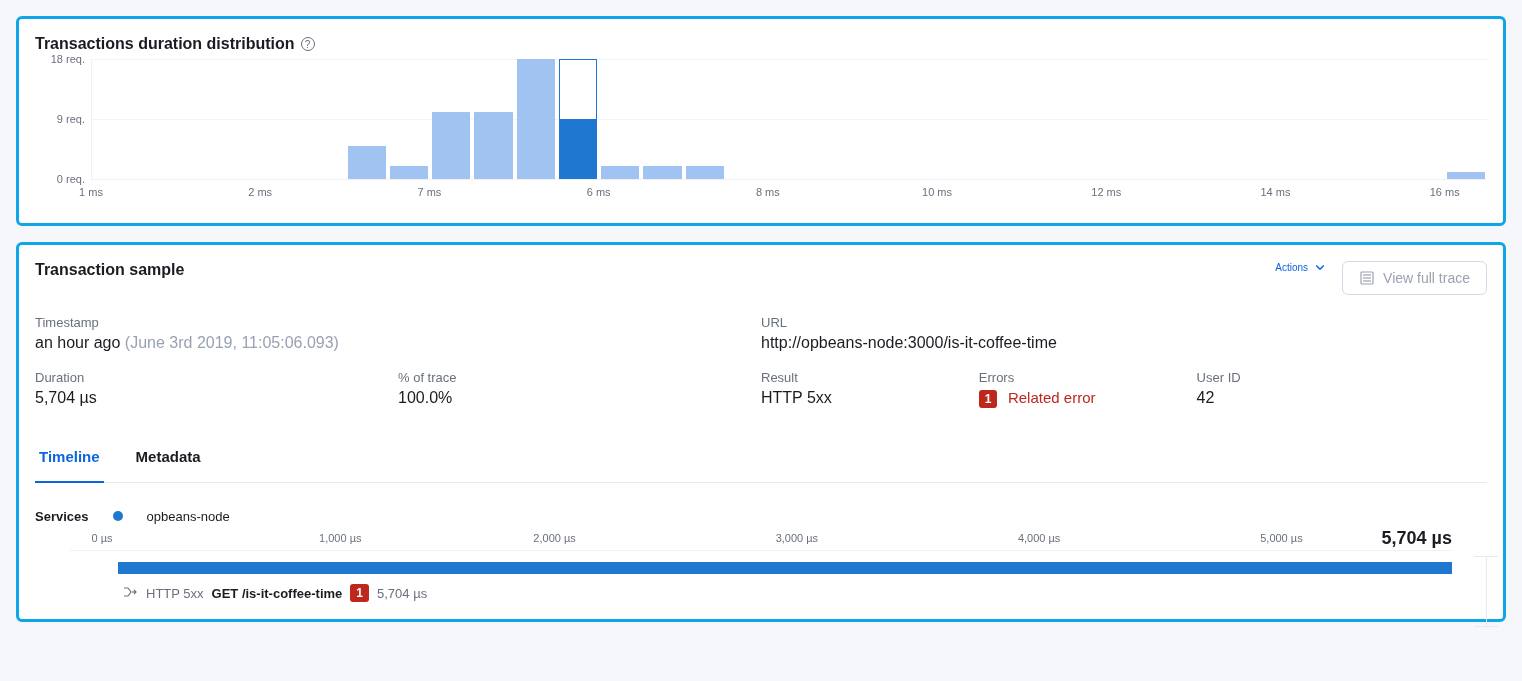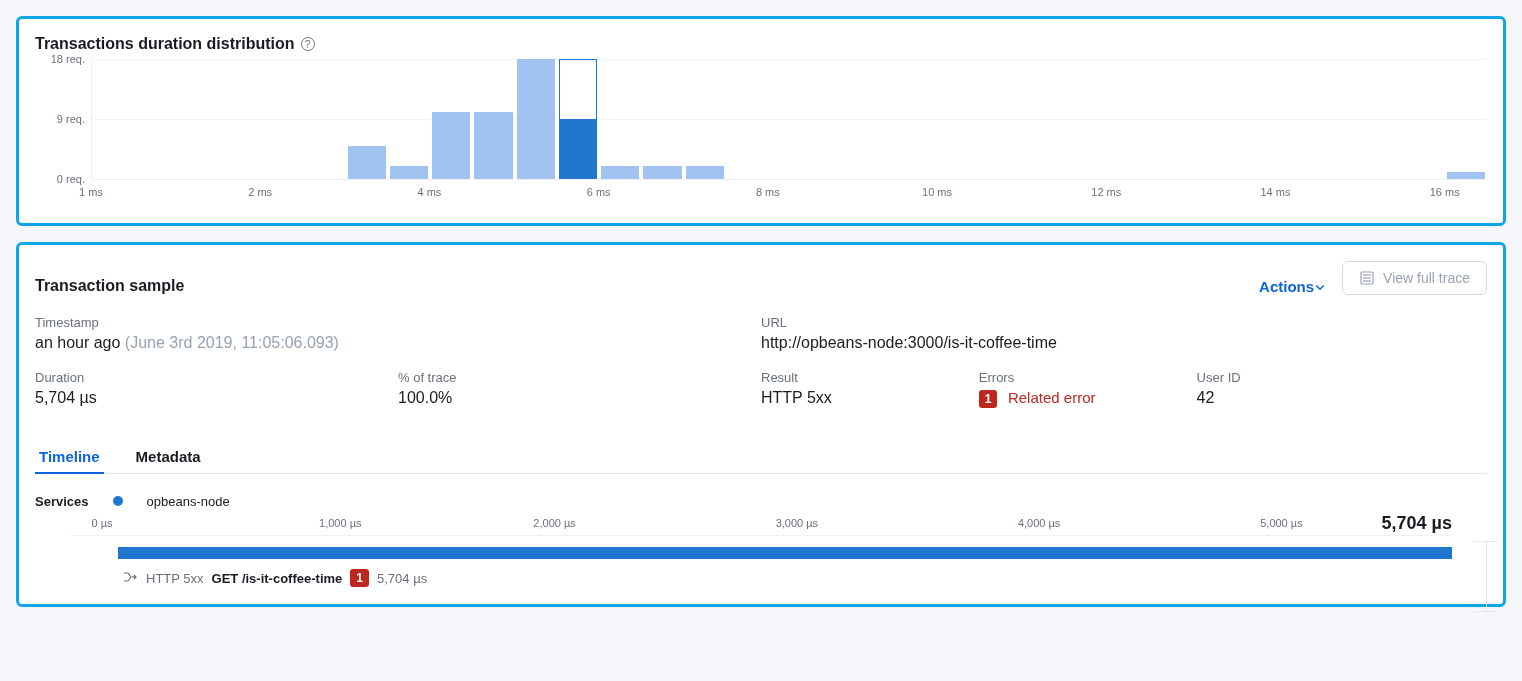--- a/index.html
+++ b/index.html
@@ -89,30 +89,31 @@
     position: absolute;
     top: 6px;
     font-size: 11px;
     color: #69707d;
     transform: translateX(-50%);
   }
 
   
   .sample-header {
     display: flex;
-    align-items: flex-end;
+    align-items: flex-start;
     gap: 16px;
   }
   .sample-header-title { font-weight: 700; font-size: 16px; flex: 1; }
   .actions-link {
     color: #0b64dd;
-    font-weight: 700;
-    font-size: 15px;
+    font-weight: 400;
+    font-size: 10px;
     display: inline-flex;
     align-items: center;
+    gap: 6px;
     cursor: pointer;
   }
   .actions-link svg { width: 12px; height: 12px; }
   .trace-btn {
     border: 1px solid #d3dae6;
     border-radius: 6px;
     background: #fff;
     color: #9aa2b1;
     padding: 8px 16px;
     display: inline-flex;
@@ -148,21 +149,21 @@
   }
   .err-link { color: #bd271e; text-decoration: none; margin-left: 6px; font-size: 15px; }
 
   
   .tabs {
     display: flex;
     border-bottom: 1px solid #e5e9f0;
     margin-top: 12px;
   }
   .tab {
-    padding: 10px 4px 8px;
+    padding: 10px 4px 17px;
     margin-right: 28px;
     font-size: 15px;
     font-weight: 600;
     color: #1a1c21;
     cursor: pointer;
     position: relative;
   }
   .tab.active {
     color: #0b64dd;
   }
@@ -170,21 +171,21 @@
     content: "";
     position: absolute;
     left: 0; right: 0; bottom: -1px;
     height: 2px;
     background: #0b64dd;
   }
 
   
   .services-row {
     display: flex; align-items: center; gap: 24px;
-    margin: 20px 0 8px;
+    margin: 26px 0 8px;
     font-size: 13px;
   }
   .services-row b { font-weight: 700; font-size: 13px; }
   .legend-dot { width: 10px; height: 10px; border-radius: 50%; background: #1f77d0; display: inline-block; }
   .legend-name { color: #1a1c21; }
 
   
   .ruler {
     position: relative;
     height: 18px;
@@ -313,21 +314,21 @@
           <div class="bar-slot" style="width: 3.0303%;"></div>
           <div class="bar-slot" style="width: 3.0303%;">
             <div class="bar" style="height: 5.55556%;"></div>
           </div>
         </div>
     </div>
   </div>
   <div class="x-axis" id="x-axis">
       <div class="x-tick" style="left: 0%;">1 ms</div>
       <div class="x-tick" style="left: 12.1212%;">2 ms</div>
-      <div class="x-tick" style="left: 24.2424%;">4 ms</div>
+      <div class="x-tick" style="left: 24.2424%;">7 ms</div>
       <div class="x-tick" style="left: 36.3636%;">6 ms</div>
       <div class="x-tick" style="left: 48.4848%;">8 ms</div>
       <div class="x-tick" style="left: 60.6061%;">10 ms</div>
       <div class="x-tick" style="left: 72.7273%;">12 ms</div>
       <div class="x-tick" style="left: 84.8485%;">14 ms</div>
       <div class="x-tick" style="left: 96.9697%;">16 ms</div>
     </div>
 </div>
 
 <div class="panel">

